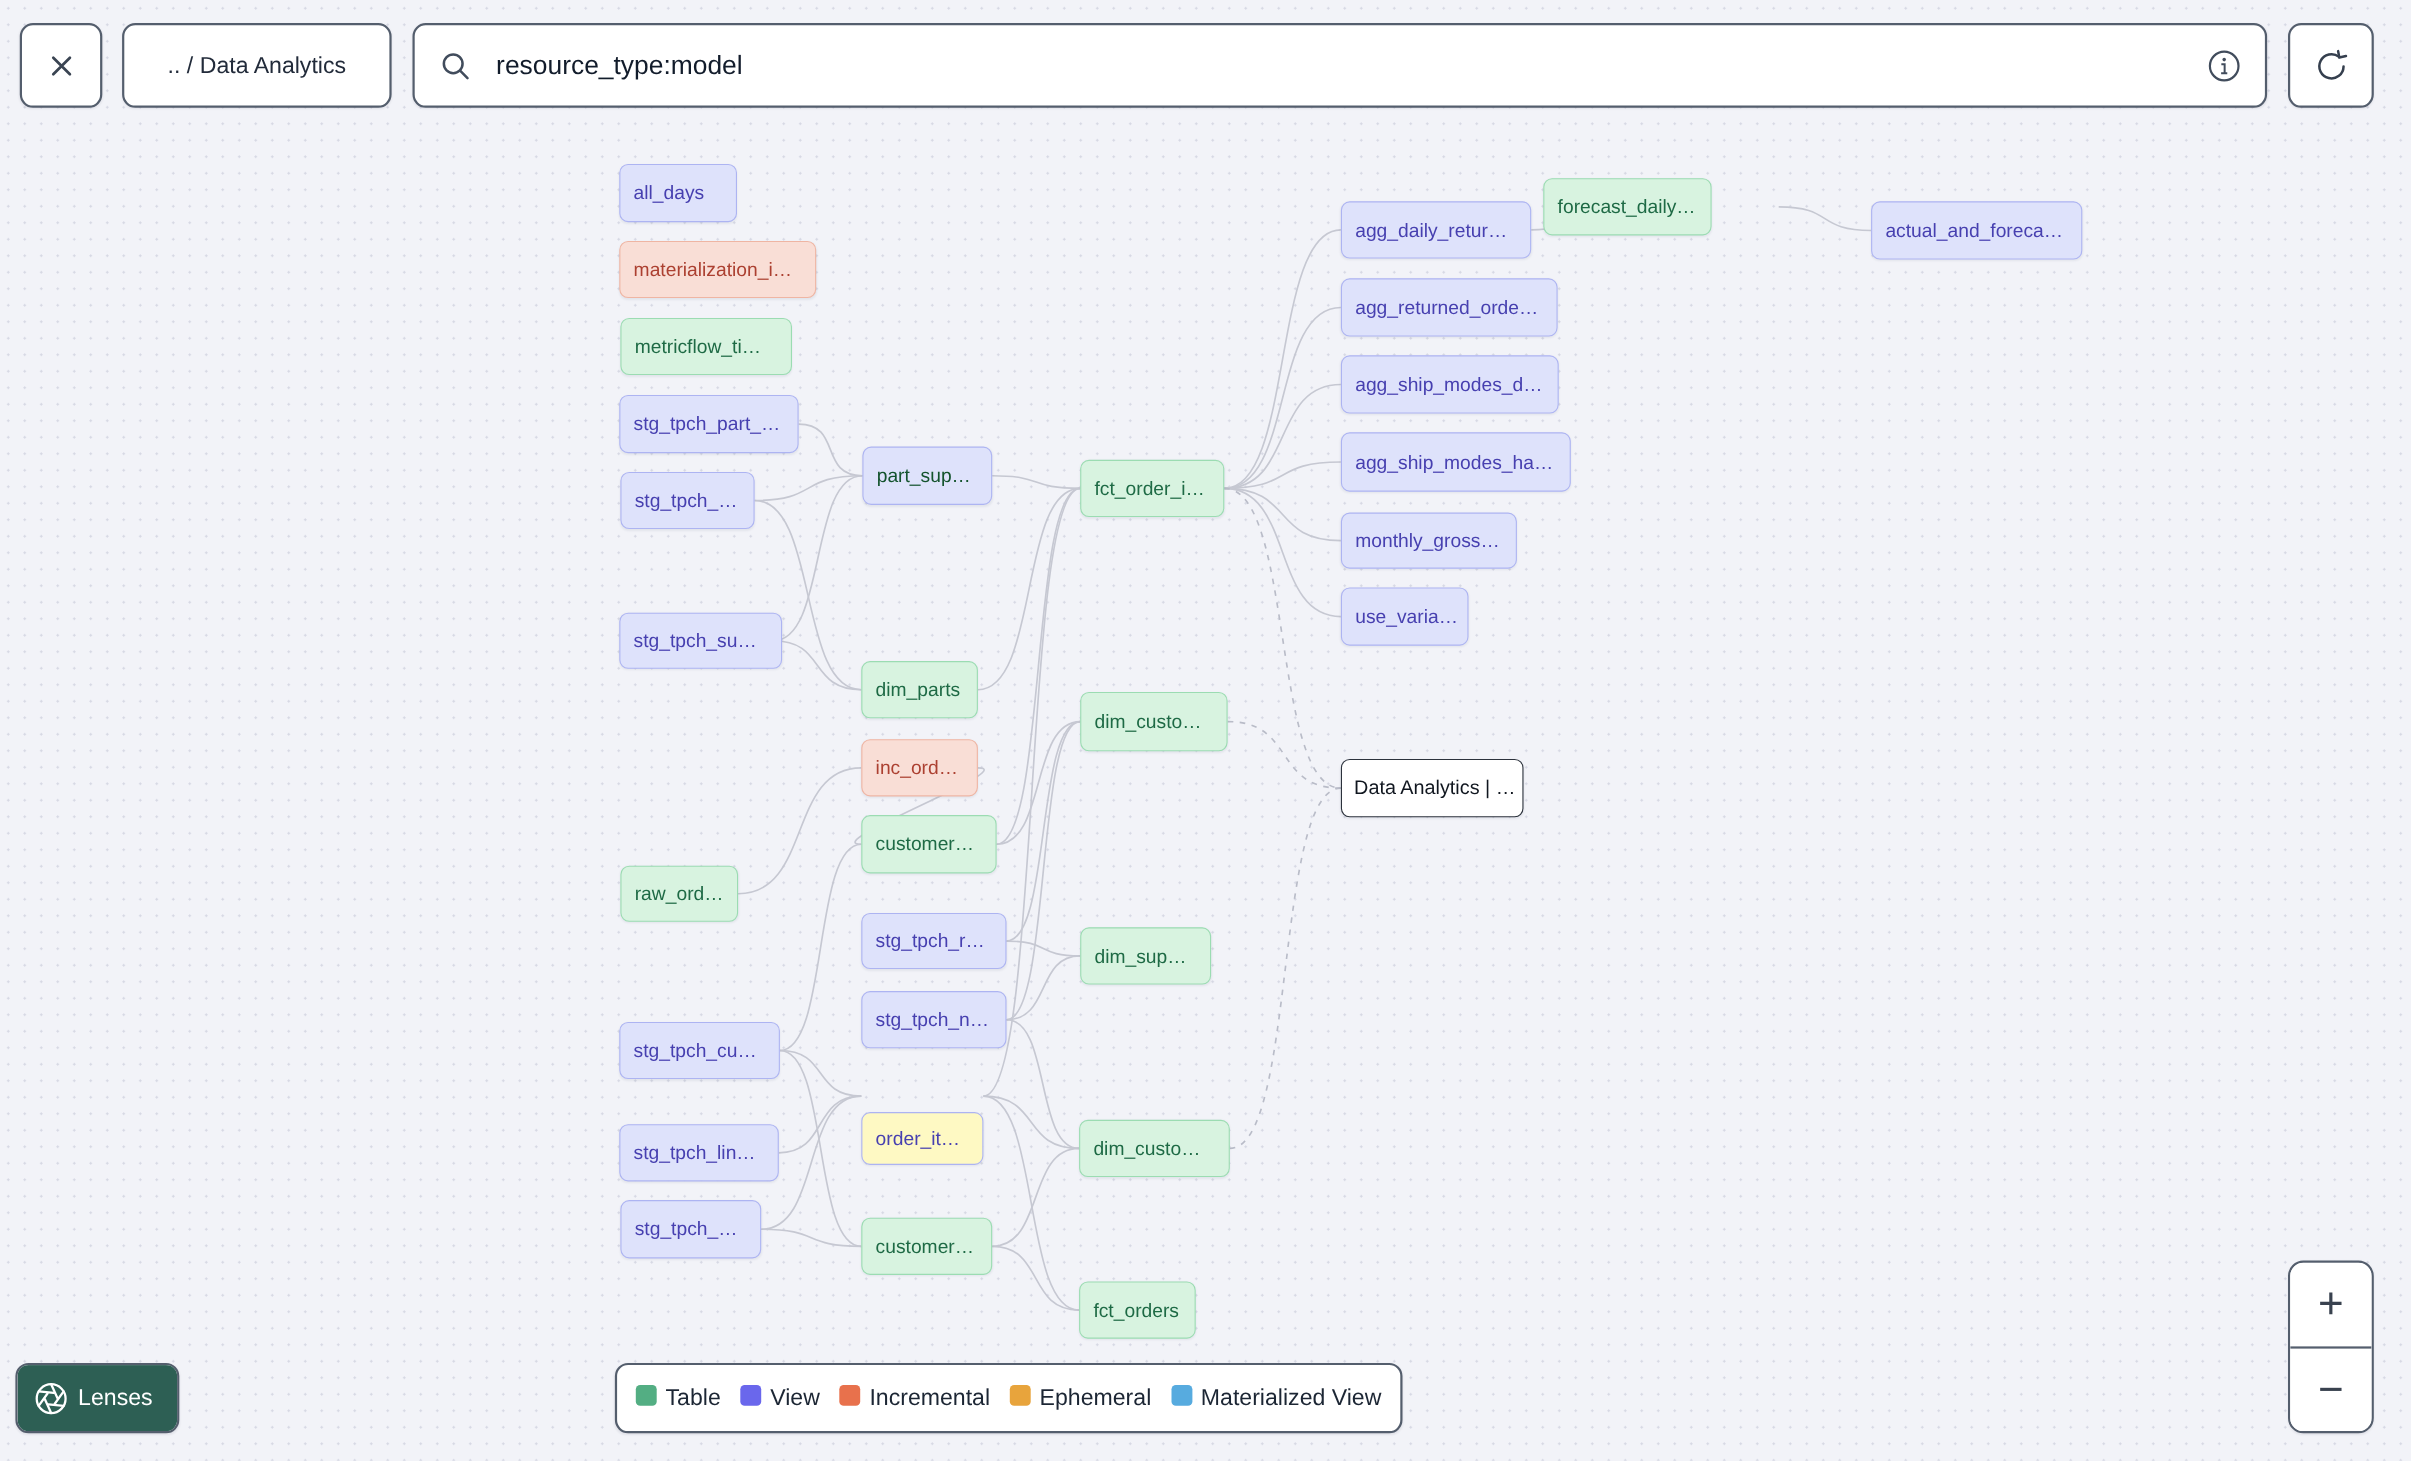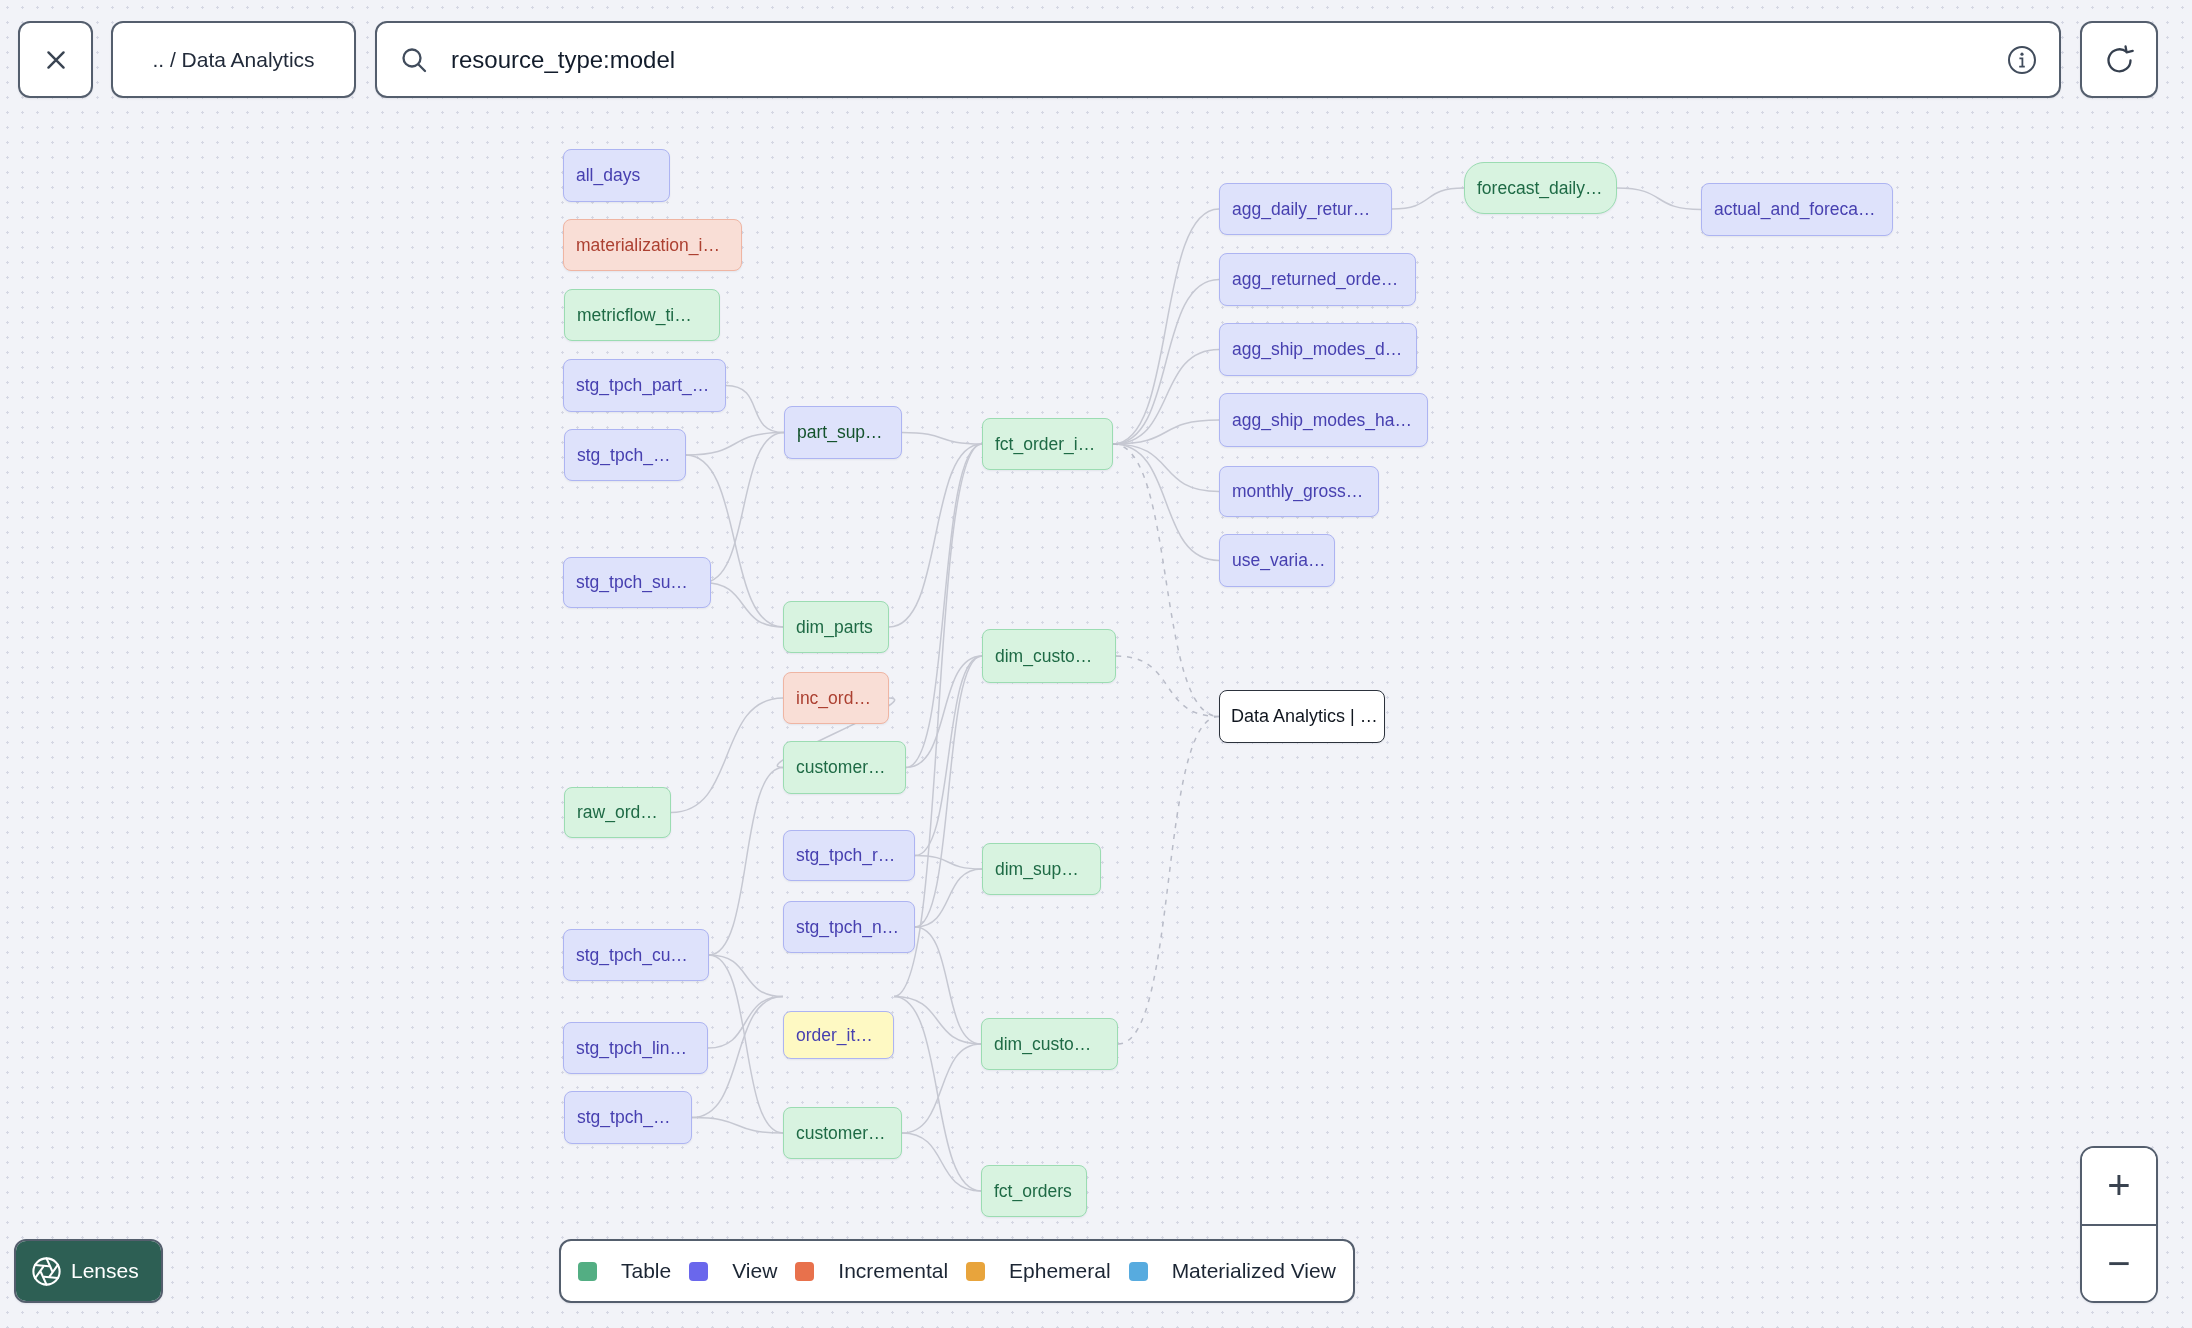--- a/index.html
+++ b/index.html
@@ -32,21 +32,21 @@
   #searchbar{left:375px;top:21px;width:1686px;height:77px;padding:0 22px;gap:20px;}
   #search-input{flex:1;border:none;outline:none;background:transparent;
     font-family:inherit;font-size:24px;color:#121c2b;}
   #refresh-btn{left:2080px;top:21px;width:78px;height:77px;justify-content:center;cursor:pointer;}
   #lenses-pill{left:14px;top:1239px;height:64px;padding:0;overflow:hidden;cursor:pointer;}
   #lenses-seg{height:100%;background:#2d5f54;color:#fff;display:flex;align-items:center;
     gap:9px;padding:0 22px 0 15px;font-size:21px;}
   #mat-seg{height:100%;display:flex;align-items:center;gap:13px;padding:0 24px 0 26px;
     font-size:21px;color:#1d2836;}
   #legend{left:559px;top:1239px;height:64px;padding:0 17px;gap:18px;font-size:21px;color:#1c2634;}
-  .legend-item{display:flex;align-items:center;gap:24px;}
+  .legend-item{display:flex;align-items:flex-start;gap:8px;}
   .swatch{width:19px;height:19px;border-radius:4px;flex:none;}
   #zoomctl{left:2080px;top:1146px;width:78px;height:157px;flex-direction:column;
     align-items:stretch;padding:0;overflow:hidden;border-radius:14px;}
   .zoombtn{flex:1;display:flex;align-items:center;justify-content:center;
     font-size:40px;font-weight:300;color:#39424f;cursor:pointer;background:#fff;}
   #zoom-out-btn{border-top:2px solid #545e6d;}
 </style>
 </head>
 <body>
 
@@ -114,21 +114,21 @@
       <div class="gnode" style="left: 982px; top: 629px; width: 134px; height: 54px; background: rgb(216, 243, 224); border-color: rgb(155, 220, 178); color: rgb(30, 106, 69);">dim_custo…</div>
       <div class="gnode" style="left: 982px; top: 843px; width: 119px; height: 52px; background: rgb(216, 243, 224); border-color: rgb(155, 220, 178); color: rgb(30, 106, 69);">dim_sup…</div>
       <div class="gnode" style="left: 981px; top: 1018px; width: 137px; height: 52px; background: rgb(216, 243, 224); border-color: rgb(155, 220, 178); color: rgb(30, 106, 69);">dim_custo…</div>
       <div class="gnode" style="left: 981px; top: 1165px; width: 106px; height: 52px; background: rgb(216, 243, 224); border-color: rgb(155, 220, 178); color: rgb(30, 106, 69);">fct_orders</div>
       <div class="gnode" style="left: 1219px; top: 183px; width: 173px; height: 52px; background: rgb(222, 226, 251); border-color: rgb(173, 180, 242); color: rgb(71, 64, 176);">agg_daily_retur…</div>
       <div class="gnode" style="left: 1219px; top: 253px; width: 197px; height: 53px; background: rgb(222, 226, 251); border-color: rgb(173, 180, 242); color: rgb(71, 64, 176);">agg_returned_orde…</div>
       <div class="gnode" style="left: 1219px; top: 323px; width: 198px; height: 53px; background: rgb(222, 226, 251); border-color: rgb(173, 180, 242); color: rgb(71, 64, 176);">agg_ship_modes_d…</div>
       <div class="gnode" style="left: 1219px; top: 393px; width: 209px; height: 54px; background: rgb(222, 226, 251); border-color: rgb(173, 180, 242); color: rgb(71, 64, 176);">agg_ship_modes_ha…</div>
       <div class="gnode" style="left: 1219px; top: 466px; width: 160px; height: 51px; background: rgb(222, 226, 251); border-color: rgb(173, 180, 242); color: rgb(71, 64, 176);">monthly_gross…</div>
       <div class="gnode" style="left: 1219px; top: 534px; width: 116px; height: 53px; background: rgb(222, 226, 251); border-color: rgb(173, 180, 242); color: rgb(71, 64, 176);">use_varia…</div>
-      <div class="gnode" style="left: 1464px; top: 162px; width: 153px; height: 52px; background: rgb(216, 243, 224); border-color: rgb(155, 220, 178); color: rgb(30, 106, 69); border-radius: 20px;">forecast_daily…</div>
+      <div class="gnode" style="left: 1403px; top: 162px; width: 153px; height: 52px; background: rgb(216, 243, 224); border-color: rgb(155, 220, 178); color: rgb(30, 106, 69);">forecast_daily…</div>
       <div class="gnode" style="left: 1701px; top: 183px; width: 192px; height: 53px; background: rgb(222, 226, 251); border-color: rgb(173, 180, 242); color: rgb(71, 64, 176);">actual_and_foreca…</div>
       <div class="gnode" style="left: 1219px; top: 690px; width: 166px; height: 53px; background: rgb(255, 255, 255); border-color: rgb(44, 50, 60); color: rgb(16, 22, 31); font-size: 18px; padding: 0px 11px;">Data Analytics | …</div>
     </div>
 </div>
 
 <div class="panel" id="close-btn">
   <span class="icon">
     <svg width="34" height="34" viewBox="0 0 36 36" fill="none">
       <path d="M10 10 L26 26 M26 10 L10 26" stroke="#3a4452" stroke-width="2.6" stroke-linecap="round"></path>
     </svg>

